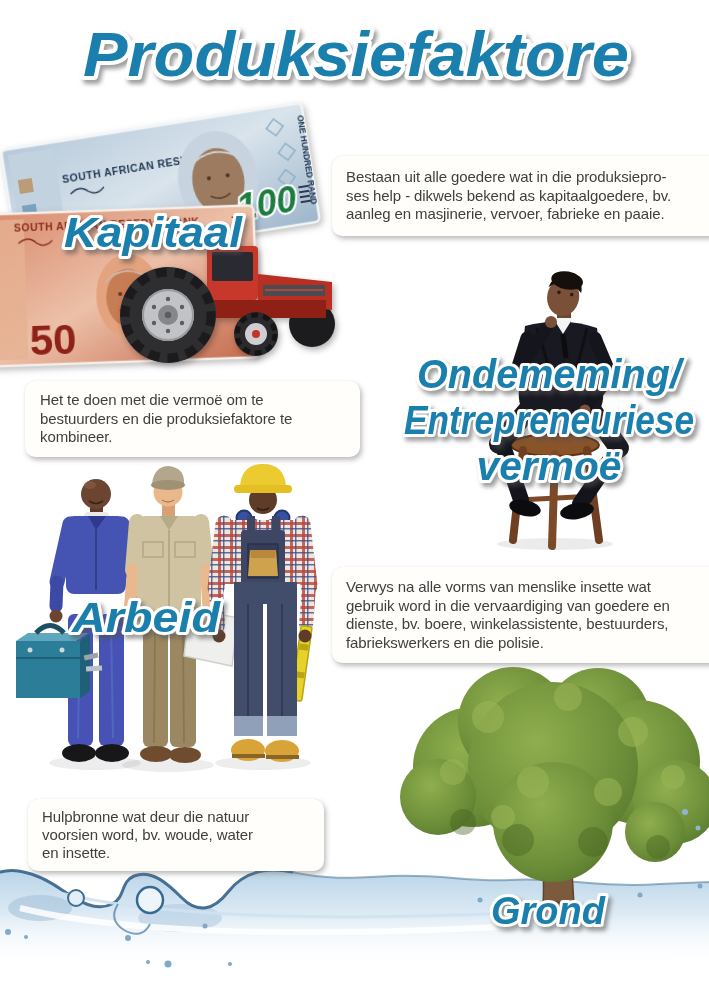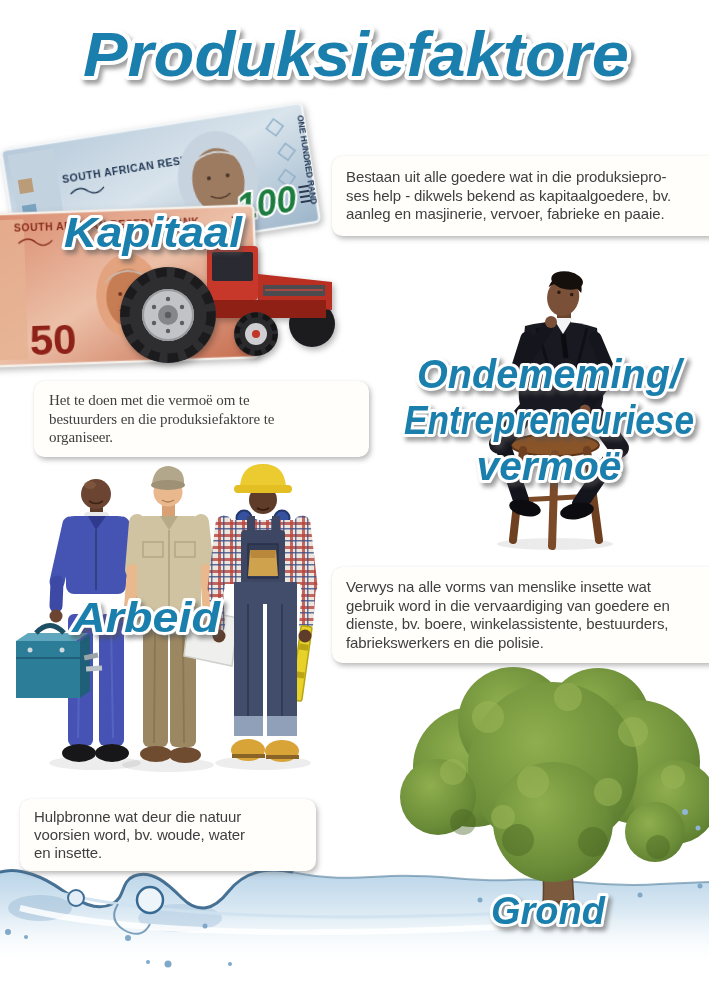--- a/index.html
+++ b/index.html
@@ -152,24 +152,24 @@
   <div class="textbox z3" style="left:332px;top:156px;width:366px;padding:12px 14px;">
     <div class="tb-line">Bestaan uit alle goedere wat in die produksiepro-</div>
     <div class="tb-line">ses help - dikwels bekend as kapitaalgoedere, bv.</div>
     <div class="tb-line">aanleg en masjinerie, vervoer, fabrieke en paaie.</div>
   </div>
 
   <svg class="label-svg z4" style="left:38px;top:196px;" width="230" height="66" viewBox="0 0 230 66">
     <text class="outlined" x="115" y="51" font-size="43" textLength="178" lengthAdjust="spacingAndGlyphs" text-anchor="middle">Kapitaal</text>
   </svg>
 
-  <div class="textbox z3" style="left:34px;top:381px;width:305px;padding:10px 15px;font-family:Liberation Serif, serif;">
+  <div class="textbox z3" style="left:25px;top:381px;width:305px;padding:10px 15px;">
     <div class="tb-line">Het te doen met die vermoë om te</div>
     <div class="tb-line">bestuurders en die produksiefaktore te</div>
-    <div class="tb-line">organiseer.</div>
+    <div class="tb-line">kombineer.</div>
   </div>
 
   <svg class="abs z2" style="left:425px;top:238px;" width="240" height="312" viewBox="0 0 240 312">
     <ellipse cx="130" cy="306" rx="58" ry="6" fill="rgba(0,0,0,0.08)"></ellipse>
     <g>
       <ellipse cx="130" cy="207" rx="44" ry="11" fill="#8a5429" stroke="#5e3418" stroke-width="2"></ellipse>
       <path d="M98,212 L88,302" stroke="#6e3f20" stroke-width="8" stroke-linecap="round"></path>
       <path d="M162,212 L174,302" stroke="#6e3f20" stroke-width="8" stroke-linecap="round"></path>
       <path d="M130,216 L127,308" stroke="#7b4a28" stroke-width="8" stroke-linecap="round"></path>
       <path d="M94,262 L170,258" stroke="#7b4a28" stroke-width="5"></path>
@@ -367,21 +367,21 @@
     <g fill="#44611f" opacity="0.4">
       <circle cx="125" cy="178" r="16"></circle>
         <circle cx="200" cy="180" r="15"></circle>
         <circle cx="70" cy="160" r="13"></circle>
       <circle cx="265" cy="185" r="12"></circle>
     </g>
     <circle cx="292" cy="150" r="3" fill="#8fb4d4"></circle>
       <circle cx="305" cy="166" r="2.5" fill="#8fb4d4"></circle>
   </svg>
 
-  <div class="textbox z3" style="left:20px;top:799px;width:268px;padding:9px 14px;line-height:18px;">
+  <div class="textbox z3" style="left:28px;top:799px;width:268px;padding:9px 14px;line-height:18px;">
     <div class="tb-line">Hulpbronne wat deur die natuur</div>
     <div class="tb-line">voorsien word, bv. woude, water</div>
     <div class="tb-line">en insette.</div>
   </div>
 
   <svg class="label-svg z4" style="left:468px;top:886px;" width="170" height="58" viewBox="0 0 170 58">
     <text class="outlined" x="80" y="38" font-size="38" textLength="114" lengthAdjust="spacingAndGlyphs" text-anchor="middle">Grond</text>
   </svg>
 
 </div>

